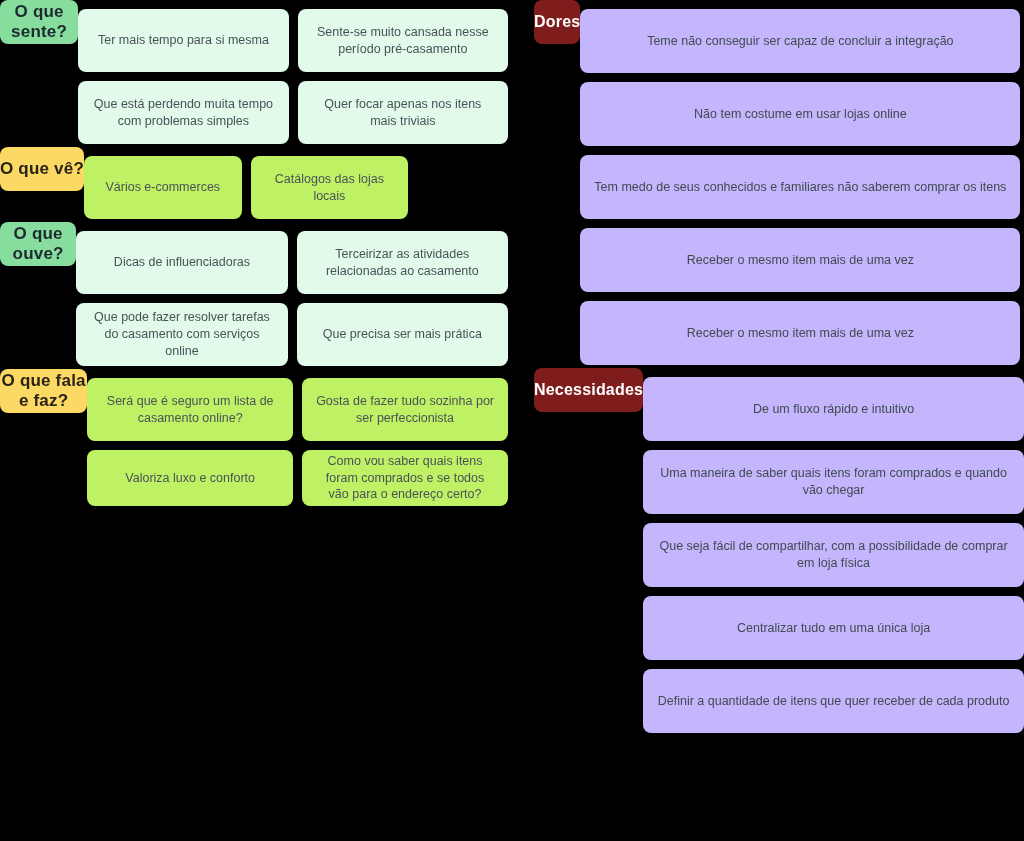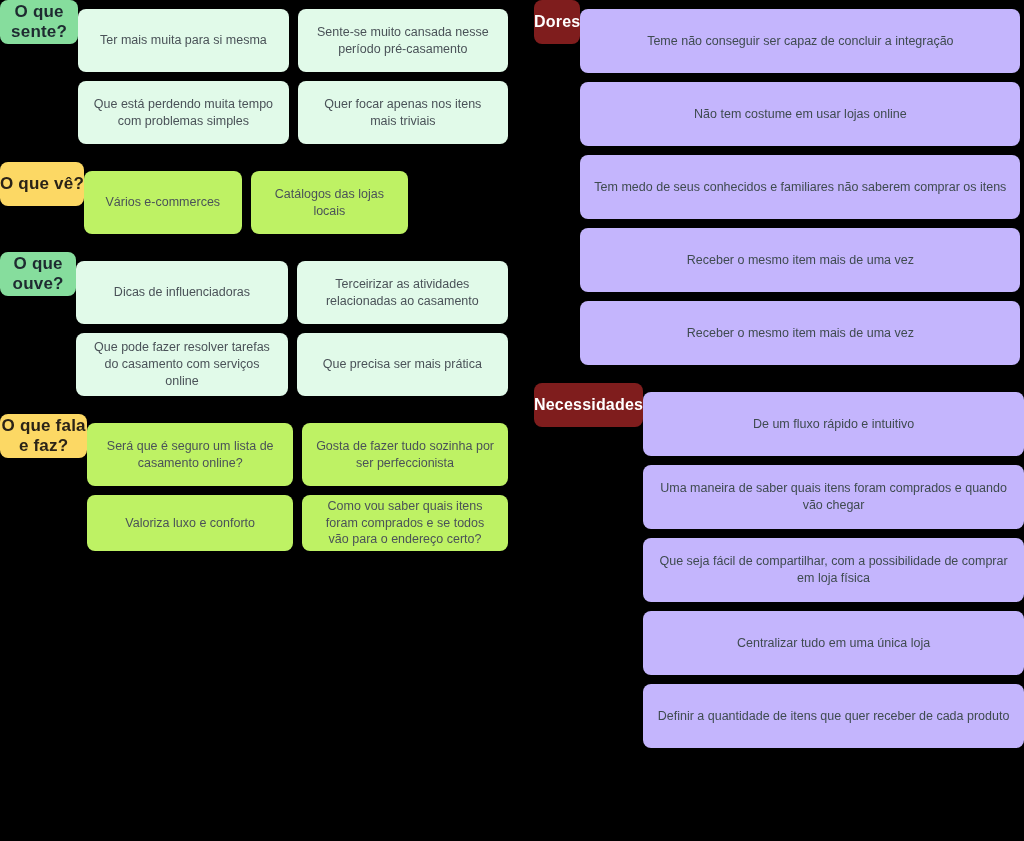--- a/index.html
+++ b/index.html
@@ -20,21 +20,21 @@
   .column {
     display: flex;
     flex-direction: column;
   }
 
   .column--left  { width: 508px; }
   .column--right { width: 490px; }
 
   
   .section { display: flex; flex-direction: row; }
-  .section + .section { margin-top: 18px; }
+  .section + .section { margin-top: 3px; }
 
   .section--gap-large { margin-top: 34px; }
 
   
   .section-header {
     border-radius: 8px;
     text-align: center;
     font-weight: 700;
     letter-spacing: 0.2px;
     display: flex;
@@ -96,21 +96,21 @@
 </style>
 </head>
 <body>
 
 <div class="column column--left">
 
   <div class="section">
     <div class="section-header section-header--green">O que sente?</div>
     <div class="section-body">
       <div class="card-row">
-        <div class="card card--green h63">Ter mais muita para si mesma</div>
+        <div class="card card--green h63">Ter mais tempo para si mesma</div>
         <div class="card card--green h63">Sente-se muito cansada nesse período pré-casamento</div>
       </div>
       <div class="card-row">
         <div class="card card--green h63">Que está perdendo muita tempo com problemas simples</div>
         <div class="card card--green h63">Quer focar apenas nos itens mais triviais</div>
       </div>
     </div>
   </div>
 
   <div class="section section--gap-large">

